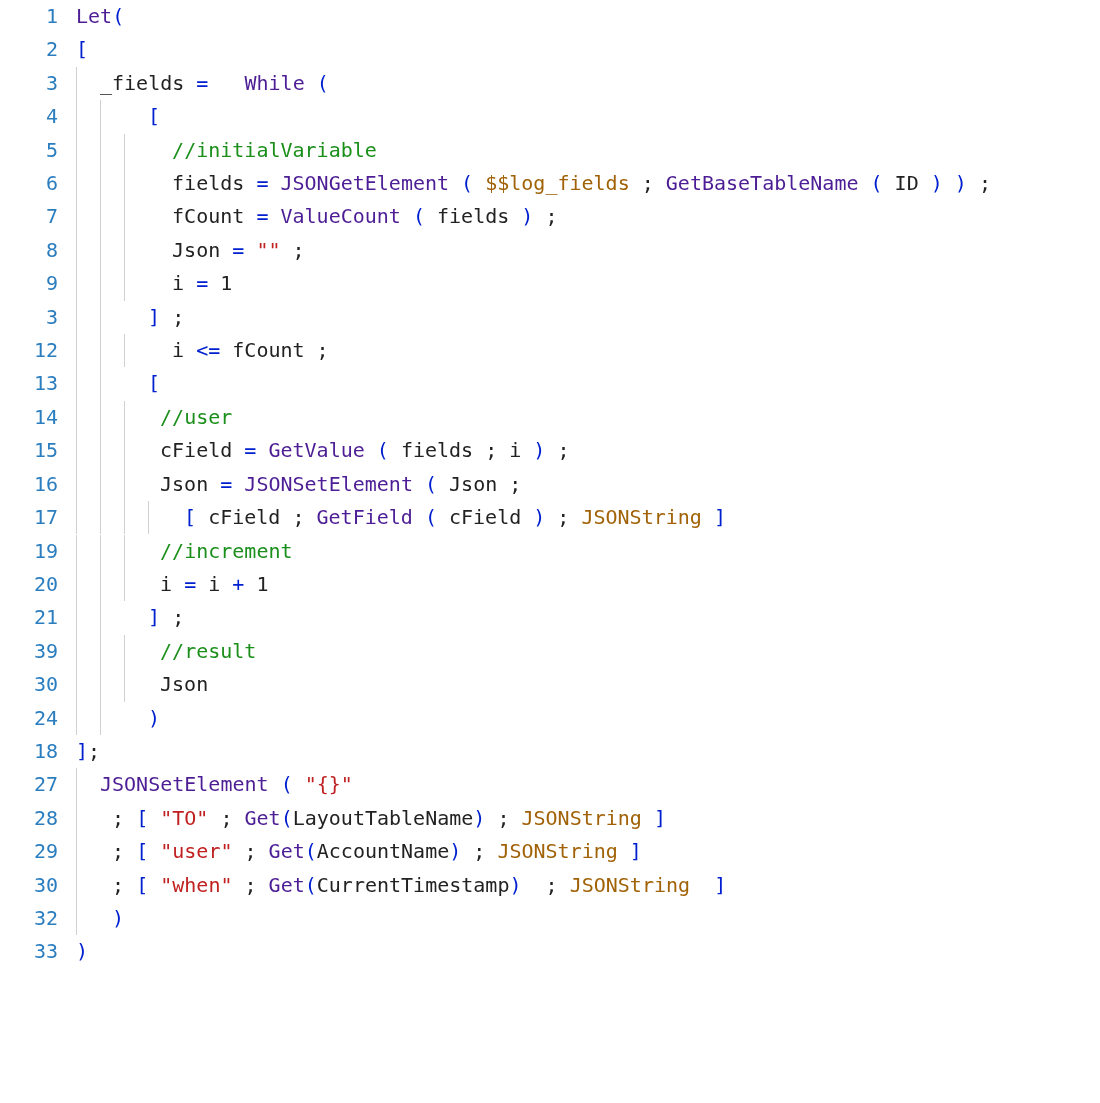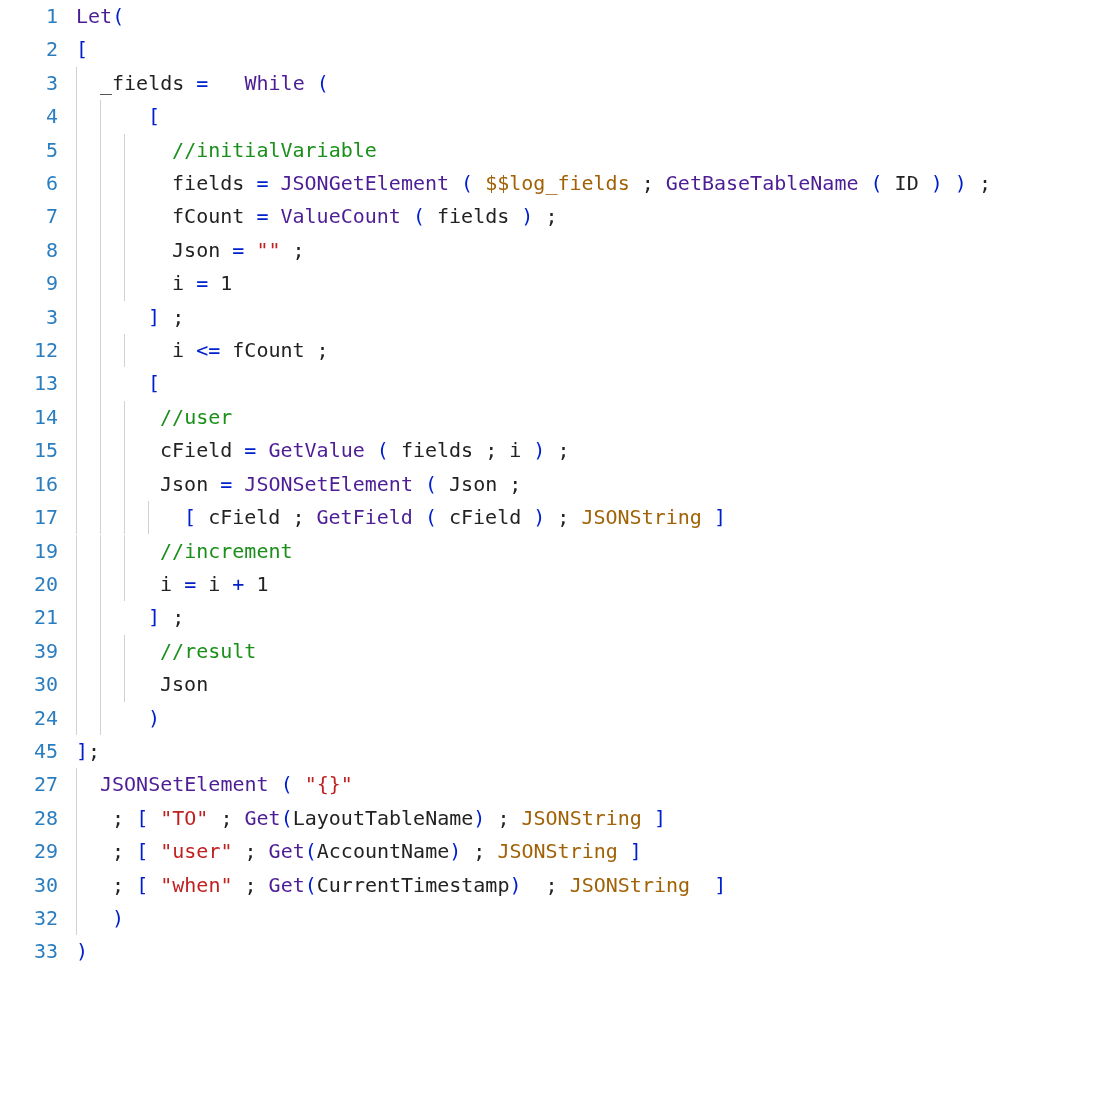--- a/index.html
+++ b/index.html
@@ -52,20 +52,20 @@
     <div class="line"><span class="ln">14</span><span class="code"><span class="g"></span><span class="pad" style="width: 23px;"></span><span class="g"></span><span class="pad" style="width: 23px;"></span><span class="g"></span><span class="pad" style="width: 23px;"></span><span class="op"> </span><span class="cm">//user</span></span></div>
     <div class="line"><span class="ln">15</span><span class="code"><span class="g"></span><span class="pad" style="width: 23px;"></span><span class="g"></span><span class="pad" style="width: 23px;"></span><span class="g"></span><span class="pad" style="width: 23px;"></span><span class="op"> cField </span><span class="kw">=</span><span class="op"> </span><span class="fn">GetValue</span><span class="op"> </span><span class="kw">(</span><span class="op"> fields ; i </span><span class="kw">)</span><span class="op"> ;</span></span></div>
     <div class="line"><span class="ln">16</span><span class="code"><span class="g"></span><span class="pad" style="width: 23px;"></span><span class="g"></span><span class="pad" style="width: 23px;"></span><span class="g"></span><span class="pad" style="width: 23px;"></span><span class="op"> Json </span><span class="kw">=</span><span class="op"> </span><span class="fn">JSONSetElement</span><span class="op"> </span><span class="kw">(</span><span class="op"> Json ;</span></span></div>
     <div class="line"><span class="ln">17</span><span class="code"><span class="g"></span><span class="pad" style="width: 23px;"></span><span class="g"></span><span class="pad" style="width: 23px;"></span><span class="g"></span><span class="pad" style="width: 23px;"></span><span class="g"></span><span class="pad" style="width: 23px;"></span><span class="op"> </span><span class="kw">[</span><span class="op"> cField ; </span><span class="fn">GetField</span><span class="op"> </span><span class="kw">(</span><span class="op"> cField </span><span class="kw">)</span><span class="op"> ; </span><span class="gv">JSONString</span><span class="op"> </span><span class="kw">]</span></span></div>
     <div class="line"><span class="ln">19</span><span class="code"><span class="g"></span><span class="pad" style="width: 23px;"></span><span class="g"></span><span class="pad" style="width: 23px;"></span><span class="g"></span><span class="pad" style="width: 23px;"></span><span class="op"> </span><span class="cm">//increment</span></span></div>
     <div class="line"><span class="ln">20</span><span class="code"><span class="g"></span><span class="pad" style="width: 23px;"></span><span class="g"></span><span class="pad" style="width: 23px;"></span><span class="g"></span><span class="pad" style="width: 23px;"></span><span class="op"> i </span><span class="kw">=</span><span class="op"> i </span><span class="kw">+</span><span class="op"> </span><span class="num">1</span></span></div>
     <div class="line"><span class="ln">21</span><span class="code"><span class="g"></span><span class="pad" style="width: 23px;"></span><span class="g"></span><span class="pad" style="width: 23px;"></span><span class="op">  </span><span class="kw">]</span><span class="op"> ;</span></span></div>
     <div class="line"><span class="ln">39</span><span class="code"><span class="g"></span><span class="pad" style="width: 23px;"></span><span class="g"></span><span class="pad" style="width: 23px;"></span><span class="g"></span><span class="pad" style="width: 23px;"></span><span class="op"> </span><span class="cm">//result</span></span></div>
     <div class="line"><span class="ln">30</span><span class="code"><span class="g"></span><span class="pad" style="width: 23px;"></span><span class="g"></span><span class="pad" style="width: 23px;"></span><span class="g"></span><span class="pad" style="width: 23px;"></span><span class="op"> Json</span></span></div>
     <div class="line"><span class="ln">24</span><span class="code"><span class="g"></span><span class="pad" style="width: 23px;"></span><span class="g"></span><span class="pad" style="width: 23px;"></span><span class="op">  </span><span class="kw">)</span></span></div>
-    <div class="line"><span class="ln">45</span><span class="code"><span class="kw">]</span><span class="op">;</span></span></div>
+    <div class="line"><span class="ln">18</span><span class="code"><span class="kw">]</span><span class="op">;</span></span></div>
     <div class="line"><span class="ln">27</span><span class="code"><span class="g"></span><span class="pad" style="width: 23px;"></span><span class="fn">JSONSetElement</span><span class="op"> </span><span class="kw">(</span><span class="op"> </span><span class="str">"{}"</span></span></div>
     <div class="line"><span class="ln">28</span><span class="code"><span class="g"></span><span class="pad" style="width: 23px;"></span><span class="op"> ; </span><span class="kw">[</span><span class="op"> </span><span class="str">"TO"</span><span class="op"> ; </span><span class="fn">Get</span><span class="kw">(</span><span class="op">LayoutTableName</span><span class="kw">)</span><span class="op"> ; </span><span class="gv">JSONString</span><span class="op"> </span><span class="kw">]</span></span></div>
     <div class="line"><span class="ln">29</span><span class="code"><span class="g"></span><span class="pad" style="width: 23px;"></span><span class="op"> ; </span><span class="kw">[</span><span class="op"> </span><span class="str">"user"</span><span class="op"> ; </span><span class="fn">Get</span><span class="kw">(</span><span class="op">AccountName</span><span class="kw">)</span><span class="op"> ; </span><span class="gv">JSONString</span><span class="op"> </span><span class="kw">]</span></span></div>
     <div class="line"><span class="ln">30</span><span class="code"><span class="g"></span><span class="pad" style="width: 23px;"></span><span class="op"> ; </span><span class="kw">[</span><span class="op"> </span><span class="str">"when"</span><span class="op"> ; </span><span class="fn">Get</span><span class="kw">(</span><span class="op">CurrentTimestamp</span><span class="kw">)</span><span class="op">  ; </span><span class="gv">JSONString</span><span class="op">  </span><span class="kw">]</span></span></div>
     <div class="line"><span class="ln">32</span><span class="code"><span class="g"></span><span class="pad" style="width: 23px;"></span><span class="op"> </span><span class="kw">)</span></span></div>
     <div class="line"><span class="ln">33</span><span class="code"><span class="kw">)</span></span></div>
   </div>
 
 </body></html>

